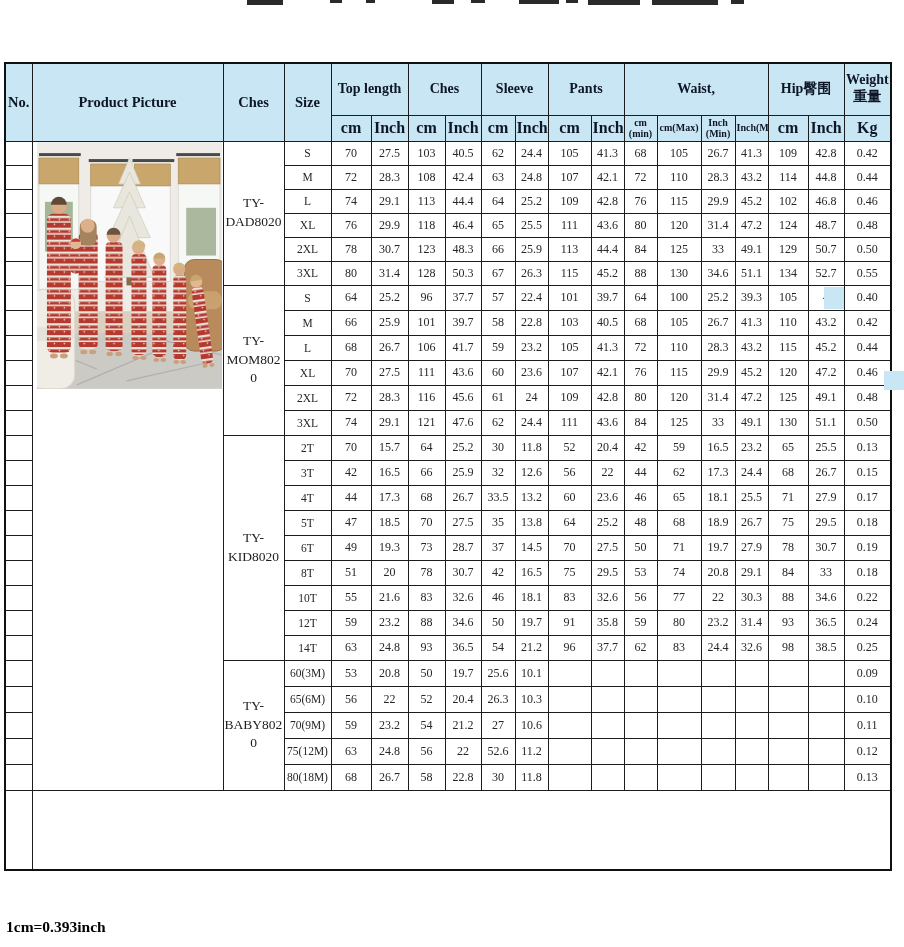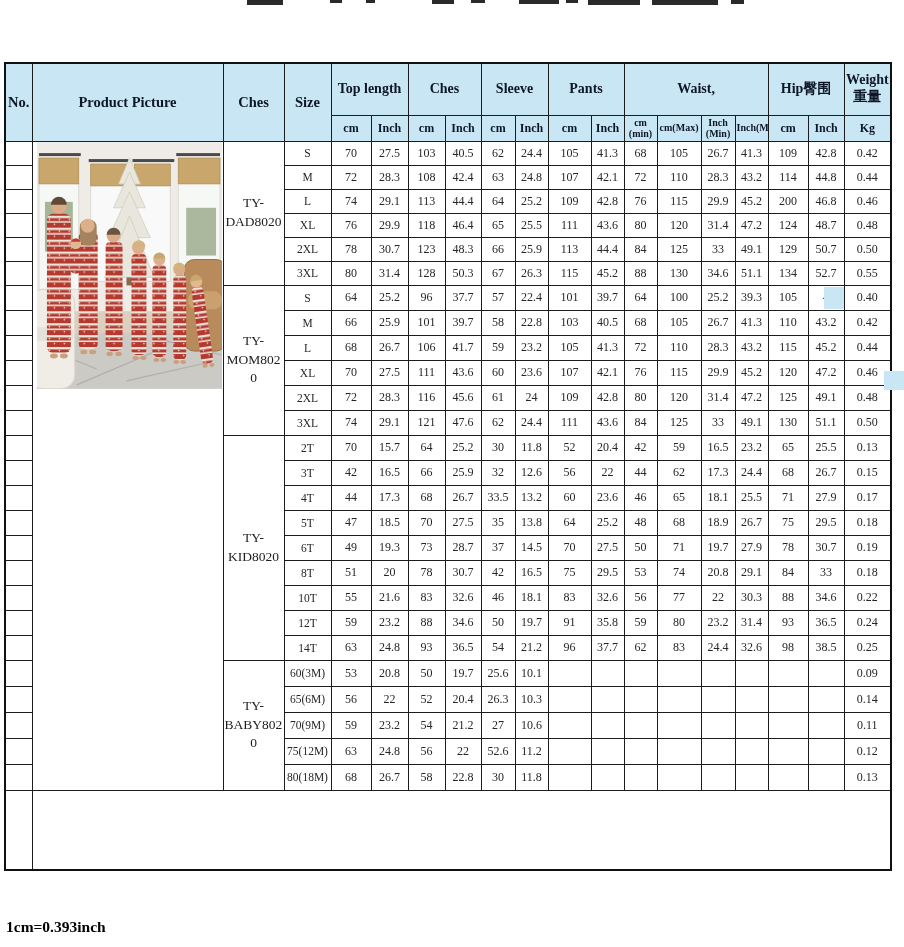--- a/index.html
+++ b/index.html
@@ -8,21 +8,21 @@
   
   #frag{position:absolute;top:0;left:0;width:904px;height:8px;}
   #frag i{position:absolute;top:0;background:#2a2a2a;display:block;}
   
   #tbl{position:absolute;left:4px;top:62px;border-collapse:collapse;table-layout:fixed;
        width:886px;border:2px solid #111;}
   #tbl td,#tbl th{border:1px solid #1c1c1c;overflow:hidden;text-align:center;
        vertical-align:middle;padding:0 1px;box-sizing:border-box;}
   #tbl thead th{background:#c9e6f5;color:#0e1726;font-weight:bold;}
   th.g{font-size:14px;}
-  th.sub{font-size:12px;height:26px;}
+  th.sub{font-size:16px;height:26px;}
   th.sub-sm{font-size:10px;line-height:1.15;}
   th.corner{font-size:14.5px;}
   td.value-cell{font-size:12px;color:#262626;}
   td.size-cell{font-size:11.5px;color:#262626;}
   td.model-cell{font-size:13.5px;color:#1d1d1d;overflow-wrap:break-word;line-height:1.4;}
   td.picture-cell{vertical-align:top;padding:0;}
   tr.sec0 td{height:24px;} tr.sec1 td{height:25px;}
   tr.sec2 td{height:25px;} tr.sec3 td{height:26px;}
   tr.bottom-row td{height:80px;}
   td.artifact{position:relative;}
@@ -156,21 +156,21 @@
           <td class="value-cell">113</td>
           <td class="value-cell">44.4</td>
           <td class="value-cell">64</td>
           <td class="value-cell">25.2</td>
           <td class="value-cell">109</td>
           <td class="value-cell">42.8</td>
           <td class="value-cell">76</td>
           <td class="value-cell">115</td>
           <td class="value-cell">29.9</td>
           <td class="value-cell">45.2</td>
-          <td class="value-cell">200</td>
+          <td class="value-cell">102</td>
           <td class="value-cell">46.8</td>
           <td class="value-cell">0.46</td>
         </tr>
         <tr class="sec0">
           <td class="no-cell"></td>
           <td class="size-cell">XL</td>
           <td class="value-cell">76</td>
           <td class="value-cell">29.9</td>
           <td class="value-cell">118</td>
           <td class="value-cell">46.4</td>
@@ -541,21 +541,21 @@
           <td class="value-cell">26.3</td>
           <td class="value-cell">10.3</td>
           <td class="value-cell"></td>
           <td class="value-cell"></td>
           <td class="value-cell"></td>
           <td class="value-cell"></td>
           <td class="value-cell"></td>
           <td class="value-cell"></td>
           <td class="value-cell"></td>
           <td class="value-cell"></td>
-          <td class="value-cell">0.14</td>
+          <td class="value-cell">0.10</td>
         </tr>
         <tr class="sec3">
           <td class="no-cell"></td>
           <td class="size-cell">70(9M)</td>
           <td class="value-cell">59</td>
           <td class="value-cell">23.2</td>
           <td class="value-cell">54</td>
           <td class="value-cell">21.2</td>
           <td class="value-cell">27</td>
           <td class="value-cell">10.6</td>

